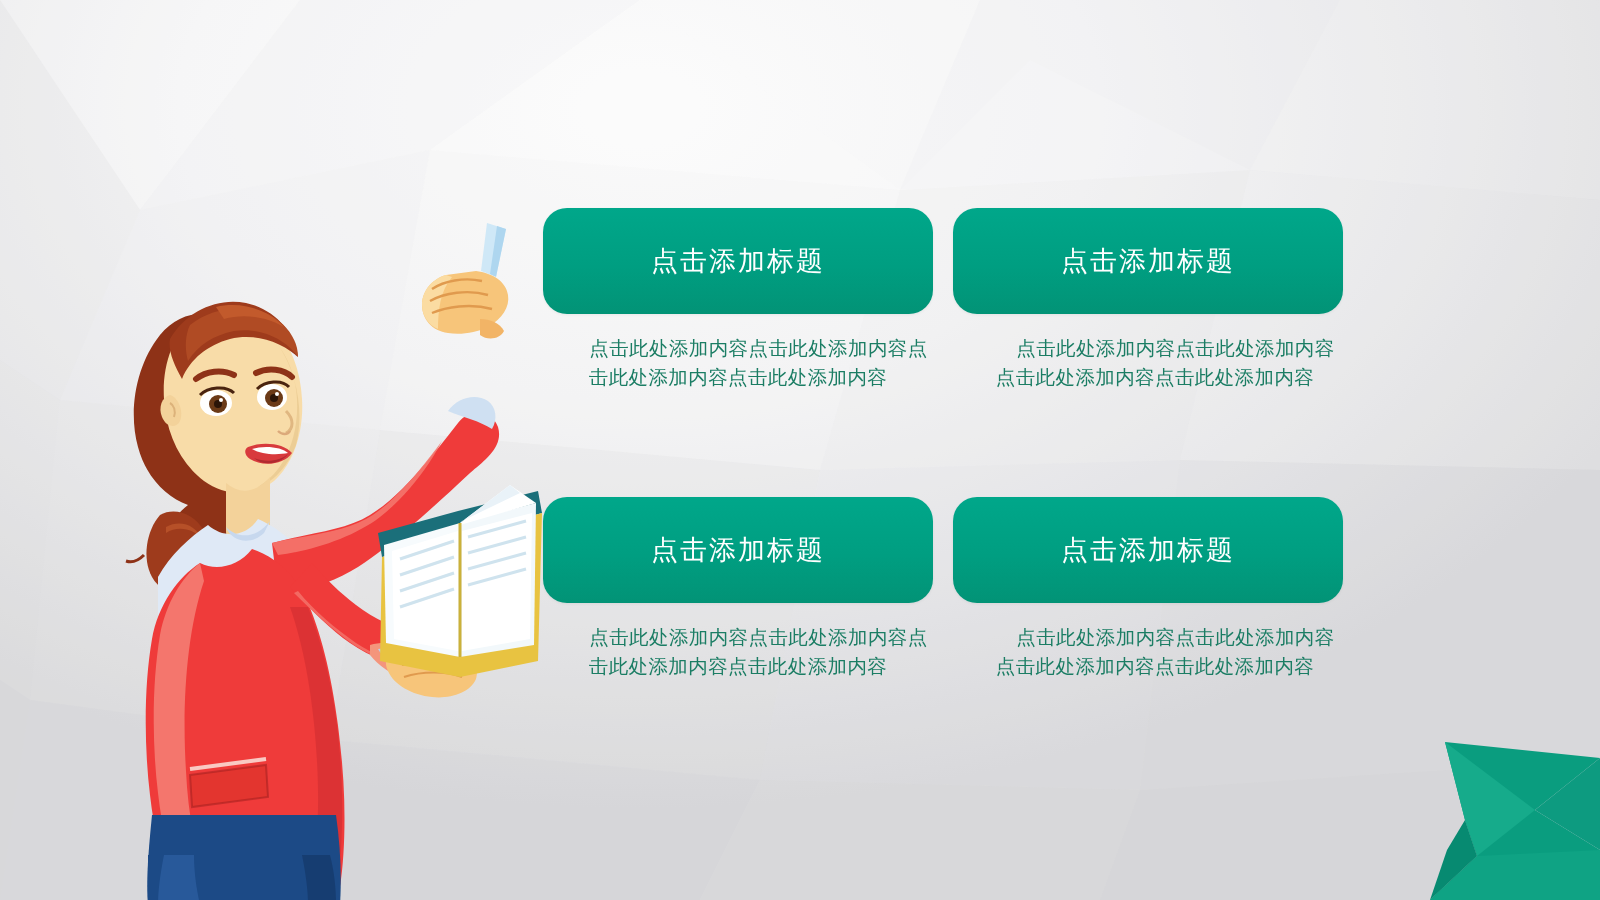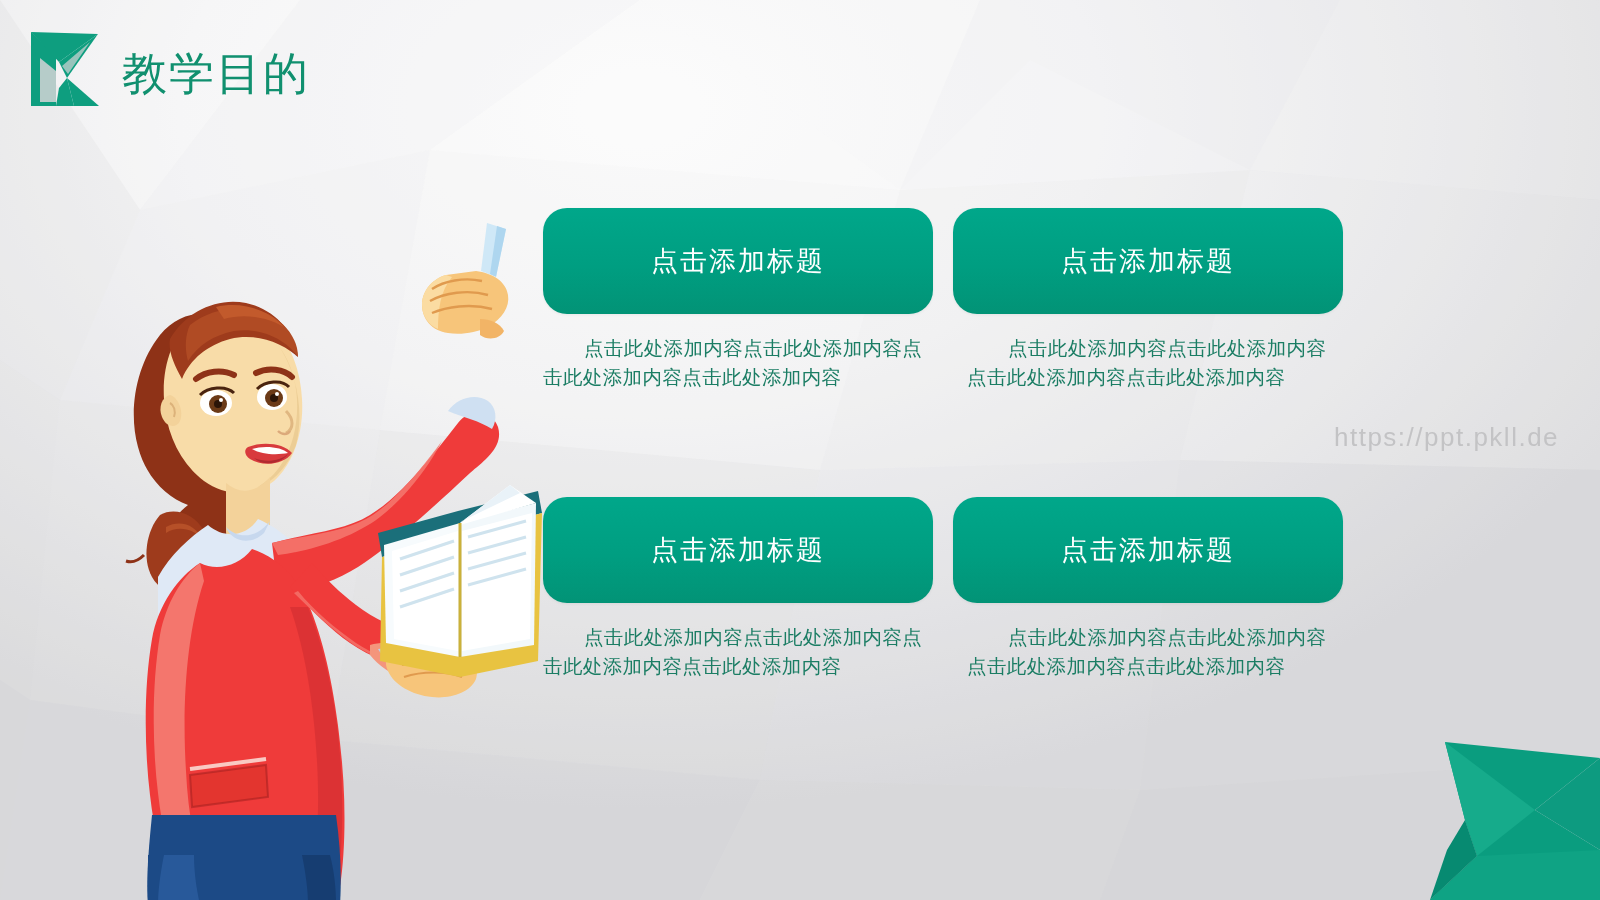--- a/index.html
+++ b/index.html
@@ -40,21 +40,21 @@
     height:106px; border-radius:24px;
     background:linear-gradient(180deg,#00a78a 0%,#009e81 55%,#029376 100%);
     box-shadow:0 1px 3px rgba(0,0,0,0.06);
     display:flex; align-items:center; justify-content:center;
     color:#ffffff; font-size:27px; letter-spacing:2px;
   }
   .card-body {
     margin-top:20px;
     color:#1b7d64; font-size:19.5px; line-height:29px;
     letter-spacing:0.4px; text-indent:2.1em;
-    text-align:left;
+    text-align:center;
   }
   #block-1 .card-body, #block-3 .card-body { padding-left:14px; }
 
   
   #watermark {
     position:absolute; left:1334px; top:422px;
     font-size:26px; color:#c3c3c5; letter-spacing:1.5px;
     white-space:nowrap;
   }
 
@@ -87,41 +87,20 @@
       <polygon points="0,680 30,700 0,900" fill="#d9d9dc" opacity="0.5"></polygon>
       <polygon points="30,700 330,740 260,900 0,900" fill="#dcdce0" opacity="0.45"></polygon>
       <polygon points="330,740 760,780 700,900 260,900" fill="#d5d5d9" opacity="0.4"></polygon>
       <polygon points="760,780 1140,790 1100,900 700,900" fill="#dadade" opacity="0.35"></polygon>
       <polygon points="1140,790 1600,760 1600,900 1100,900" fill="#d2d2d6" opacity="0.4"></polygon>
       <polygon points="430,150 640,0 900,190" fill="#ffffff" opacity="0.35"></polygon>
       <polygon points="900,190 1030,60 1250,170" fill="#ffffff" opacity="0.3"></polygon>
     </g>
   </svg>
 
-  <div id="header">
-
-    <svg id="logo-mark" viewBox="0 0 78 86">
-      <polygon points="5,6 5,80 73,80" fill="none"></polygon>
-
-      <polygon points="5,6 30,30 30,80 5,80" fill="#0e9e7f"></polygon>
-      <polygon points="5,6 73,6 30,30" fill="#0e9e7f" opacity="0"></polygon>
-      <polygon points="30,30 73,6 44,55 30,80" fill="#d9d9d9" opacity="0"></polygon>
-
-      <path d="M5,6 L30,31 L30,80 L10,80 L10,30 Z" fill="#0e9e7f"></path>
-      <path d="M5,6 L72,8 L33,36 Z" fill="#0e9e7f"></path>
-      <path d="M72,8 L41,52 L33,36 Z" fill="#0e9e7f"></path>
-      <path d="M41,52 L73,80 L48,80 Z" fill="#0e9e7f"></path>
-      <path d="M30,80 L48,80 L41,52 L33,62 Z" fill="#0e9e7f"></path>
-
-      <path d="M14,32 L30,45 L30,76 L14,76 Z" fill="#d4d4d6" opacity="0.85"></path>
-      <path d="M36,40 L64,16 L42,48 Z" fill="#d4d4d6" opacity="0.7"></path>
-    </svg>
-
-    <div id="page-title">教学目的</div>
-  </div>
 
   <div class="card-block" id="block-0">
     <div class="card-title">点击添加标题</div>
     <div class="card-body">点击此处添加内容点击此处添加内容点击此处添加内容点击此处添加内容</div>
   </div>
 
   <div class="card-block" id="block-1">
     <div class="card-title">点击添加标题</div>
     <div class="card-body">点击此处添加内容点击此处添加内容点击此处添加内容点击此处添加内容</div>
   </div>
@@ -129,21 +108,20 @@
   <div class="card-block" id="block-2">
     <div class="card-title">点击添加标题</div>
     <div class="card-body">点击此处添加内容点击此处添加内容点击此处添加内容点击此处添加内容</div>
   </div>
 
   <div class="card-block" id="block-3">
     <div class="card-title">点击添加标题</div>
     <div class="card-body">点击此处添加内容点击此处添加内容点击此处添加内容点击此处添加内容</div>
   </div>
 
-  <div id="watermark">https://ppt.pkll.de</div>
 
   <svg id="teacher" viewBox="0 0 520 690">
 
     <path d="M300,430 C330,360 390,270 432,200
              C444,176 468,176 476,196
              C484,216 466,236 452,252
              C418,292 370,360 344,418 Z" fill="#f4957c" opacity="0"></path>
 
     <g>
       <path d="M447,8 L466,14 L456,62 L441,56 Z" fill="#cfe8f7"></path>

